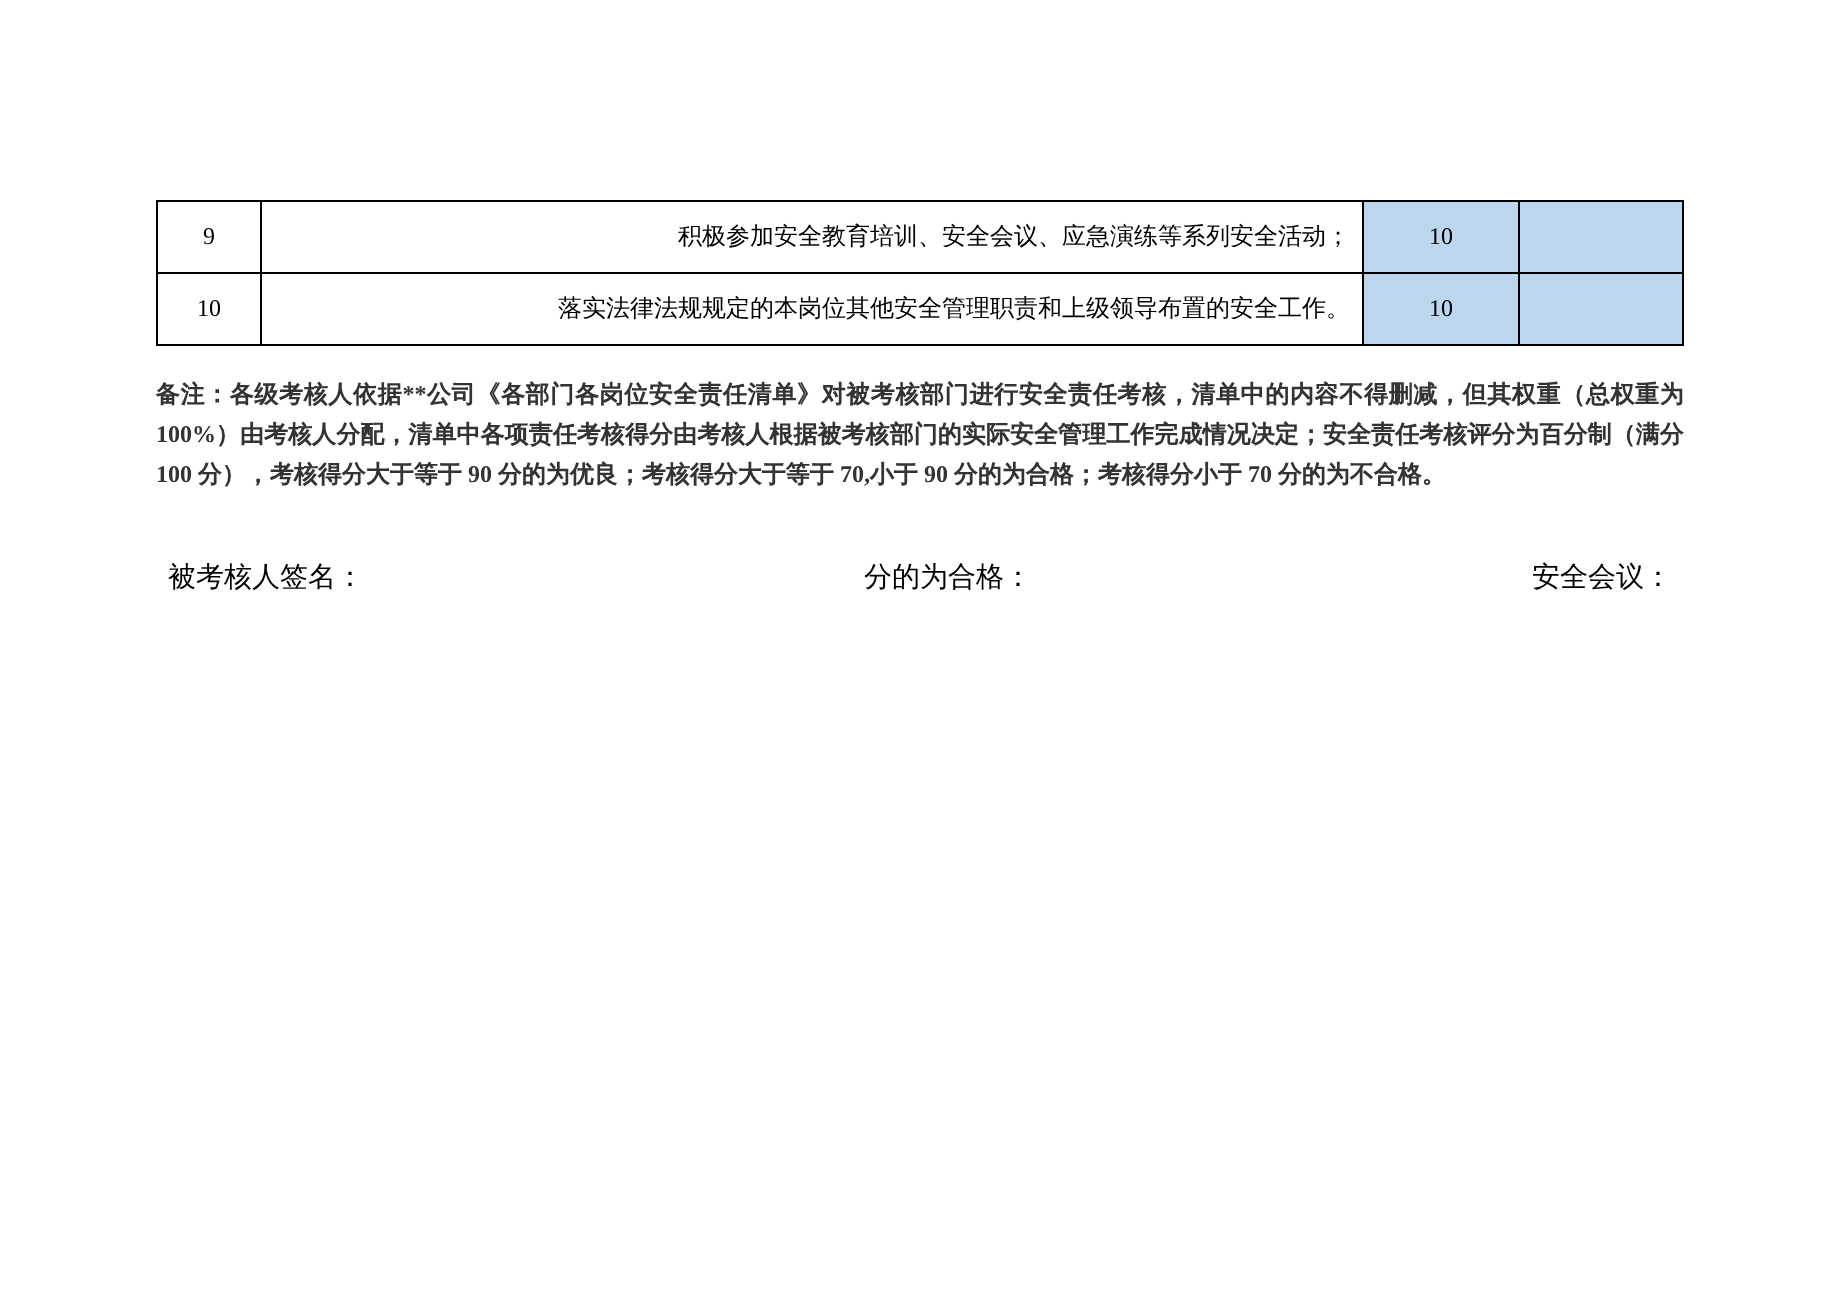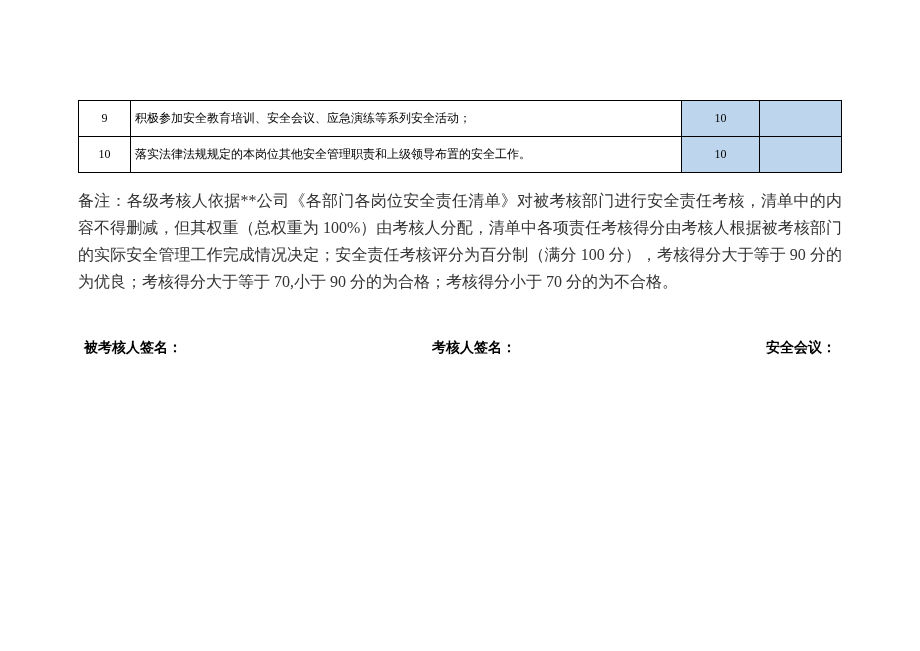--- a/index.html
+++ b/index.html
@@ -28,54 +28,54 @@
       padding: 9px 6px;
       vertical-align: middle;
       line-height: 1.4;
     }
     .col-num {
       width: 52px;
       text-align: center;
     }
     .col-desc {
       width: auto;
-      text-align: left;
+      text-align: right;
       padding-left: 4px;
     }
     .col-score {
       width: 78px;
       text-align: center;
       background: #bdd6ee;
     }
     .col-last {
       width: 82px;
       background: #bdd6ee;
     }
     .combine-row .heji {
       display: inline-block;
       float: right;
       margin-right: 30px;
     }
     .combine-row .eval-left {
       display: inline-block;
     }
     .note {
-      font-size: 16px;
+      font-size: 12px;
       color: #333;
       line-height: 1.7;
       margin-top: 14px;
       text-align: justify;
+      font-weight: bold;
     }
     .signatures {
-      margin-top: 44px;
+      margin-top: 32px;
       display: flex;
       justify-content: space-between;
       font-size: 14px;
       padding: 0 6px;
-      font-weight: bold;
     }
     .sig-item {
       white-space: nowrap;
     }
   </style>
 </head>
 <body>
 
 <div class="content">
   <table>
@@ -92,16 +92,16 @@
         <td class="col-score">10</td>
         <td class="col-last"></td>
       </tr>
     </tbody>
   </table>
 
   <p class="note">备注：各级考核人依据**公司《各部门各岗位安全责任清单》对被考核部门进行安全责任考核，清单中的内容不得删减，但其权重（总权重为 100%）由考核人分配，清单中各项责任考核得分由考核人根据被考核部门的实际安全管理工作完成情况决定；安全责任考核评分为百分制（满分 100 分），考核得分大于等于 90 分的为优良；考核得分大于等于 70,小于 90 分的为合格；考核得分小于 70 分的为不合格。</p>
 
   <div class="signatures">
     <span class="sig-item">被考核人签名：</span>
-    <span class="sig-item">考核人签名：</span>
+    <span class="sig-item">分的为合格：</span>
     <span class="sig-item">安全会议：</span>
   </div>
 </div>
 
 </body></html>

